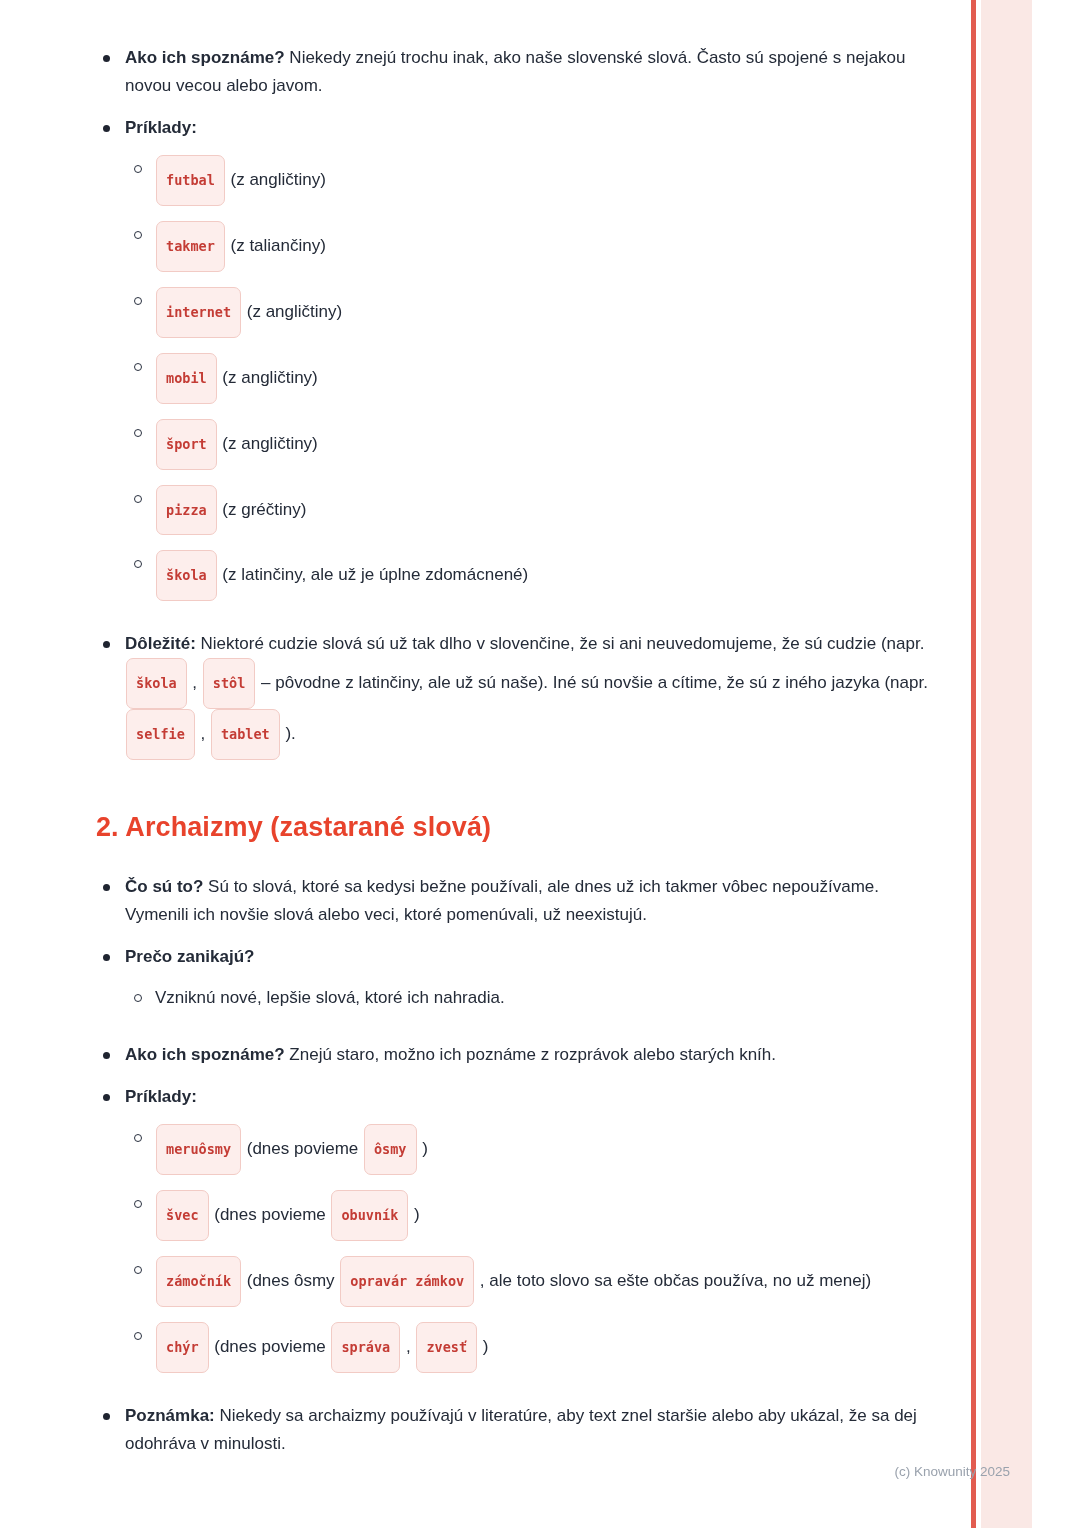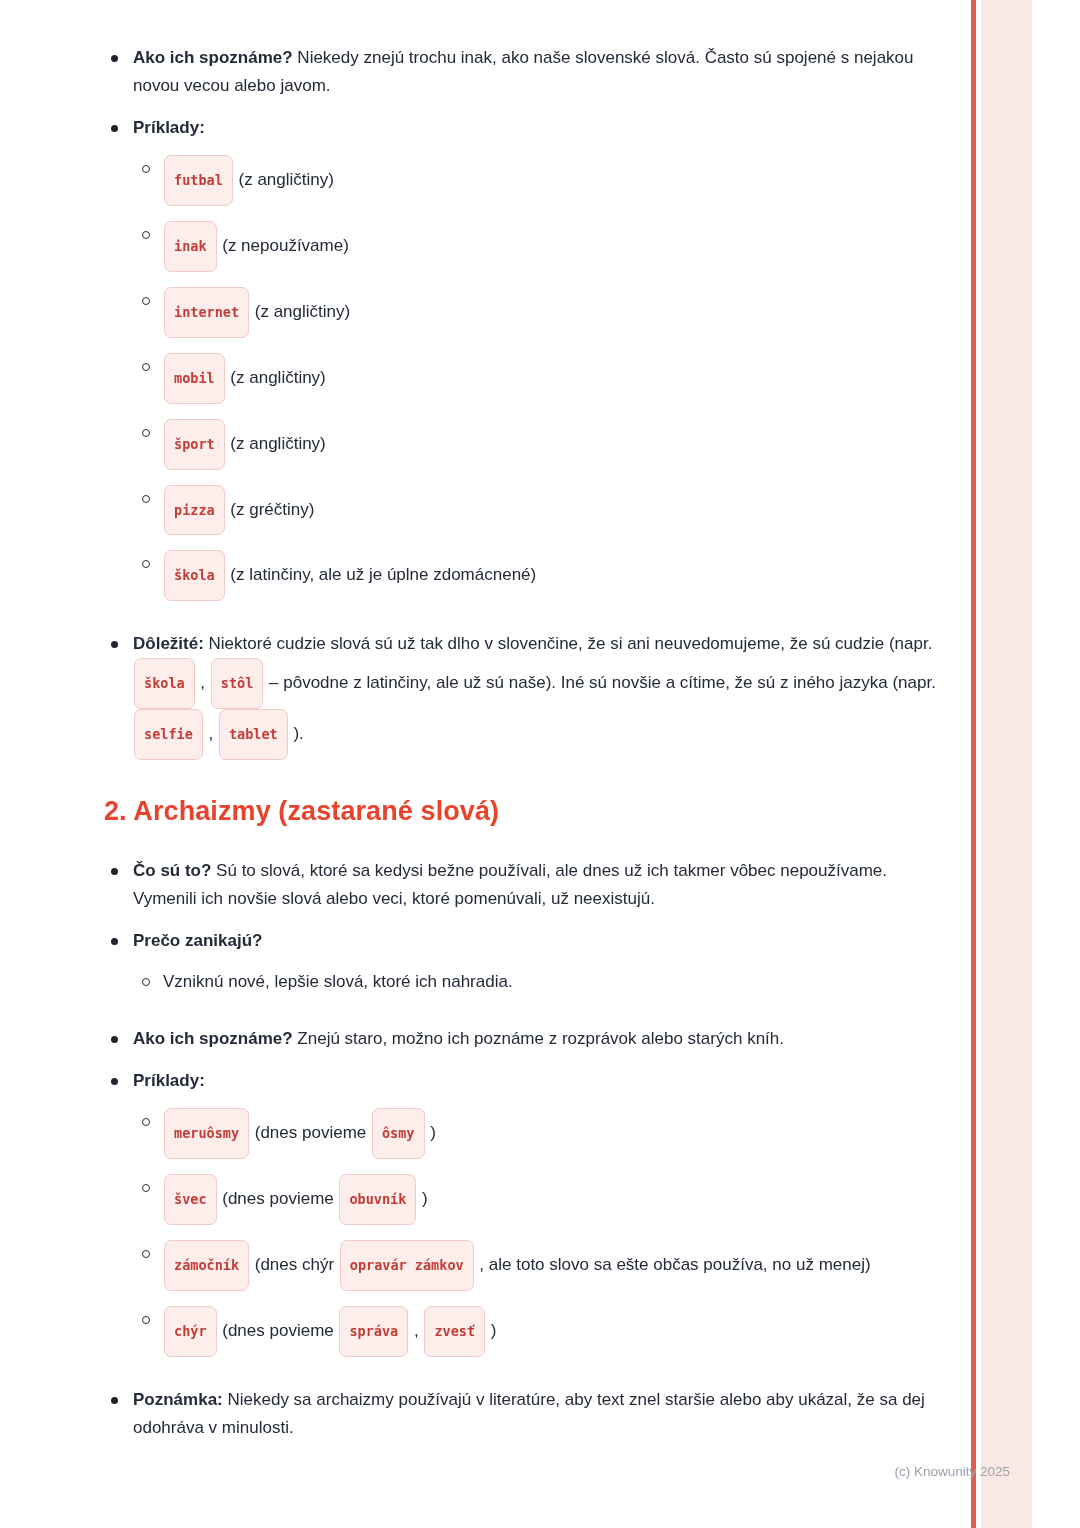--- a/index.html
+++ b/index.html
@@ -10,24 +10,24 @@
     --edge-line:#e25c50;
     --edge-band:#fae8e5;
     --body-text:#242b38;
     --footer-text:#9aa2ad;
   }
   html,body{margin:0;padding:0;background:#ffffff;}
   .page{
     position:relative;width:1080px;height:1528px;background:#fff;overflow:hidden;
     font-family:"Liberation Sans",sans-serif;color:var(--body-text);
   }
-  .content{position:absolute;top:44px;left:104px;width:846px;font-size:17px;line-height:1.65;}
+  .content{position:absolute;top:44px;left:96px;width:846px;font-size:17px;line-height:1.65;}
   h2.heading{
     font-size:27px;line-height:1.3;color:var(--heading-color);
-    margin:34px 0 28px;font-weight:700;letter-spacing:.1px;
+    margin:50px 0 28px;font-weight:700;letter-spacing:.1px;
   }
   .list{margin:0 0 6px;}
   .li{display:flex;align-items:flex-start;margin:0 0 14px;}
   .dot{flex:0 0 7px;width:7px;height:7px;border-radius:50%;background:#1f2430;margin:11px 15px 0 7px;}
   .ring{flex:0 0 8px;width:8px;height:8px;border:1.5px solid #2a3140;border-radius:50%;margin:10px 13px 0 9px;box-sizing:border-box;}
   .li.sub{margin:0 0 15px;}
   .sublist{margin-top:13px;}
   .body{flex:1 1 auto;min-width:0;}
   .body strong{font-weight:700;color:var(--body-text);}
   .chip{
@@ -52,21 +52,21 @@
         </div>
         <div class="li">
           <span class="dot"></span>
           <div class="body"><strong>Príklady:</strong><div class="sublist">
               <div class="li sub">
                 <span class="ring"></span>
                 <div class="body"><span class="chip">futbal</span><span> (z angličtiny)</span></div>
               </div>
               <div class="li sub">
                 <span class="ring"></span>
-                <div class="body"><span class="chip">inak</span><span> (z nepoužívame)</span></div>
+                <div class="body"><span class="chip">takmer</span><span> (z taliančiny)</span></div>
               </div>
               <div class="li sub">
                 <span class="ring"></span>
                 <div class="body"><span class="chip">internet</span><span> (z angličtiny)</span></div>
               </div>
               <div class="li sub">
                 <span class="ring"></span>
                 <div class="body"><span class="chip">mobil</span><span> (z angličtiny)</span></div>
               </div>
               <div class="li sub">
@@ -113,21 +113,21 @@
               <div class="li sub">
                 <span class="ring"></span>
                 <div class="body"><span class="chip">meruôsmy</span><span> (dnes povieme </span><span class="chip">ôsmy</span><span> )</span></div>
               </div>
               <div class="li sub">
                 <span class="ring"></span>
                 <div class="body"><span class="chip">švec</span><span> (dnes povieme </span><span class="chip">obuvník</span><span> )</span></div>
               </div>
               <div class="li sub">
                 <span class="ring"></span>
-                <div class="body"><span class="chip">zámočník</span><span> (dnes chýr </span><span class="chip">opravár zámkov</span><span> , ale toto slovo sa ešte občas používa, no už menej)</span></div>
+                <div class="body"><span class="chip">zámočník</span><span> (dnes ôsmy </span><span class="chip">opravár zámkov</span><span> , ale toto slovo sa ešte občas používa, no už menej)</span></div>
               </div>
               <div class="li sub">
                 <span class="ring"></span>
                 <div class="body"><span class="chip">chýr</span><span> (dnes povieme </span><span class="chip">správa</span><span> , </span><span class="chip">zvesť</span><span> )</span></div>
               </div>
             </div></div>
         </div>
         <div class="li">
           <span class="dot"></span>
           <div class="body"><strong>Poznámka:</strong><span> Niekedy sa archaizmy používajú v literatúre, aby text znel staršie alebo aby ukázal, že sa dej odohráva v minulosti.</span></div>

